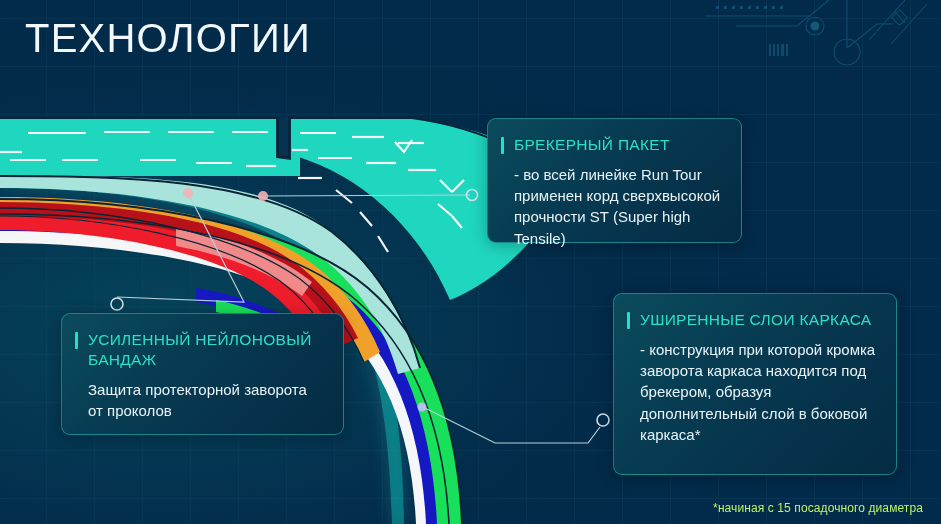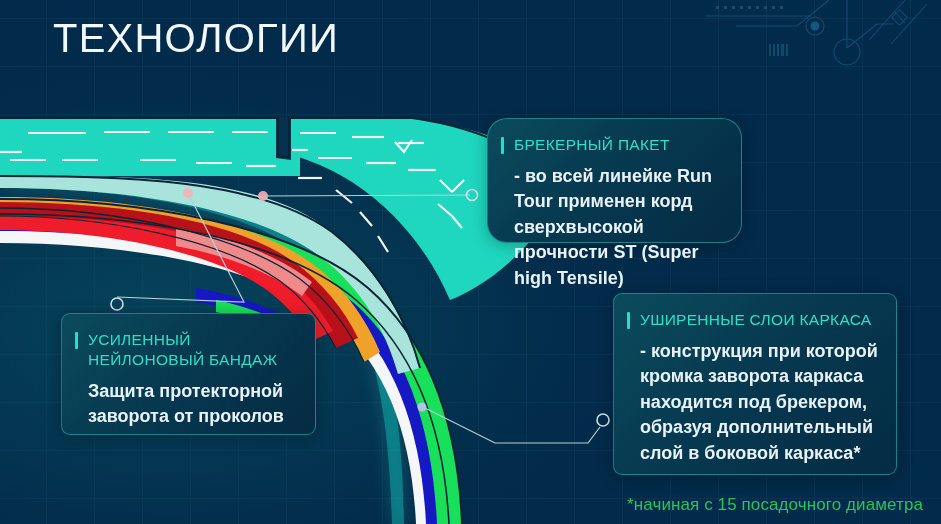--- a/index.html
+++ b/index.html
@@ -23,21 +23,20 @@
   .vign{
     position:absolute;inset:0;
     background:radial-gradient(120% 120% at 18% 62%, rgba(9,90,105,.55) 0%, rgba(4,52,78,.18) 36%, rgba(2,42,74,0) 62%);
   }
 
   
   .title{
     position:absolute;left:25px;top:16px;
     font-size:40px;letter-spacing:1.2px;color:#f2f8fb;font-weight:400;
     line-height:1.1;
-    margin-left:28px;
   }
 
   
   .deco{position:absolute;right:0;top:0;width:262px;height:80px;}
 
   
   .tire{position:absolute;left:0;top:0;width:941px;height:524px;}
 
   
   .card{
@@ -54,31 +53,31 @@
     background:#1fe3c8;border-radius:1px;
   }
   .card h3{
     margin:0 0 9px 10px;
     font-size:15.5px;font-weight:400;letter-spacing:.3px;
     color:#2ce0c4;line-height:1.28;
     text-transform:none;
   }
   .card p{
     margin:0 0 0 10px;
-    font-size:18px;font-weight:700;color:#e9f3f7;line-height:1.42;
-  }
-
-  #card1{left:487px;top:118px;width:255px;height:125px;border-radius:20px;}
-  #card2{left:61px;top:313px;width:255px;height:122px;}
+    font-size:15px;font-weight:400;color:#e9f3f7;line-height:1.42;
+  }
+
+  #card1{left:487px;top:118px;width:255px;height:125px;}
+  #card2{left:61px;top:313px;width:283px;height:122px;}
   #card3{left:613px;top:293px;width:284px;height:182px;}
 
   
   .footnote{
     position:absolute;right:18px;bottom:9px;
-    font-size:17px;color:#22c55e;letter-spacing:.1px;
+    font-size:12px;color:#bef264;letter-spacing:.1px;
   }
 </style>
 </head>
 <body>
 
 <div id="slide">
 
   <div class="grid"></div>
   <div class="vign"></div>
 

